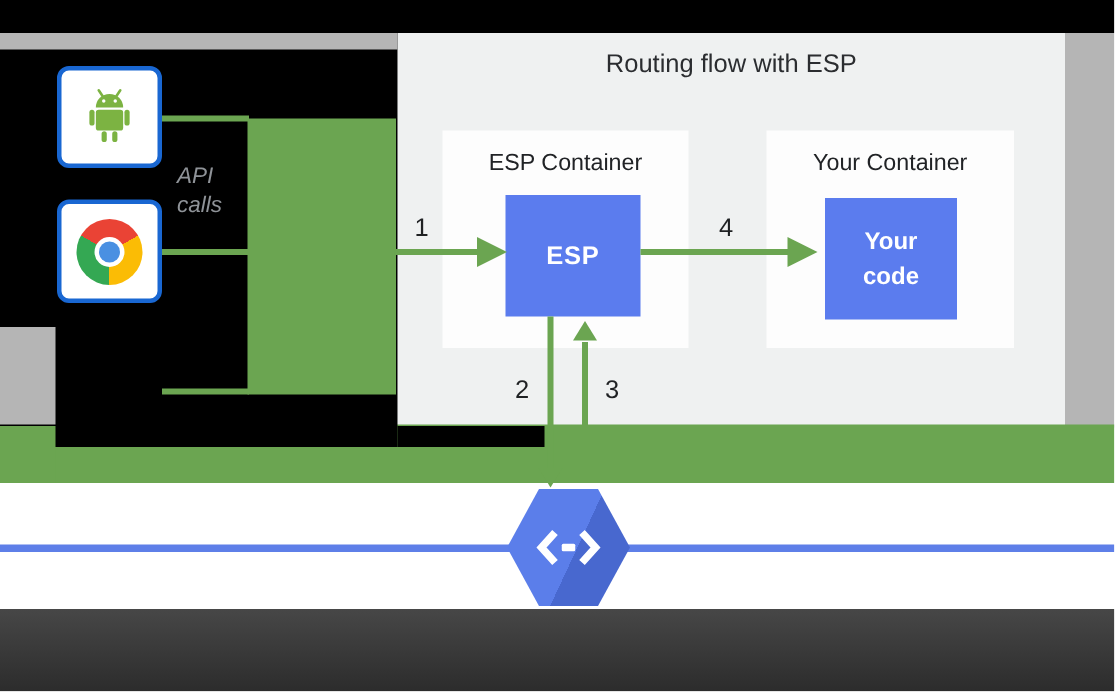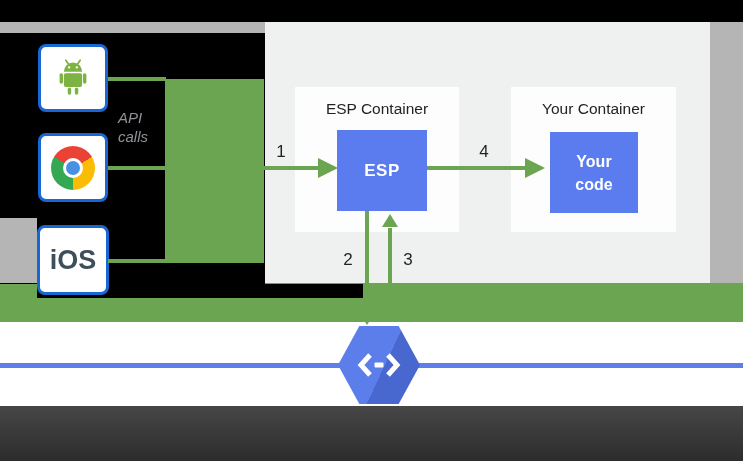--- a/index.html
+++ b/index.html
@@ -122,33 +122,31 @@
           <line x1="31.5" y1="7.5" x2="28.5" y2="12"></line>
         </g>
         <circle cx="20" cy="15" r="1.2" fill="#fff"></circle>
         <circle cx="28" cy="15" r="1.2" fill="#fff"></circle>
       </svg>
     </span>
   </div>
   <div class="abs client-box chrome-box">
     <span class="chrome-disc"></span>
   </div>
-  <div class="abs client-box ios-box">
-    <span class="ios-text">iOS</span>
-  </div>
 
   <div class="abs api-calls">
     <div>API</div>
     <div>calls</div>
   </div>
 
   <div class="abs conn conn-android"></div>
   <div class="abs conn conn-chrome"></div>
   <div class="abs conn conn-ios"></div>
 
+  <div class="abs panel-title">Routing flow with ESP</div>
 
   <div class="abs container-box esp-container">
     <div class="container-title">ESP Container</div>
   </div>
   <div class="abs container-box your-container">
     <div class="container-title">Your Container</div>
   </div>
 
   <div class="abs blue-box esp-box">
     <span>ESP</span>

